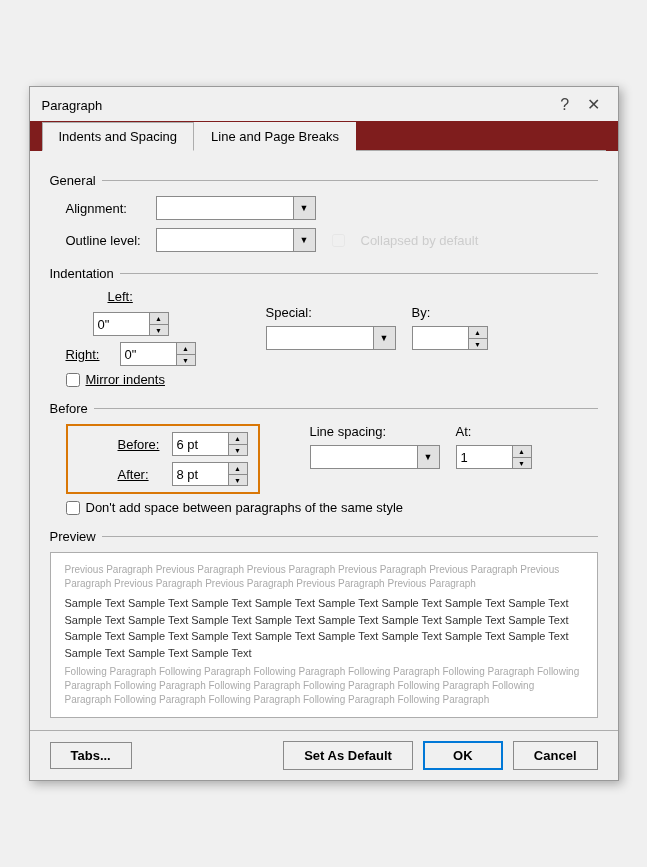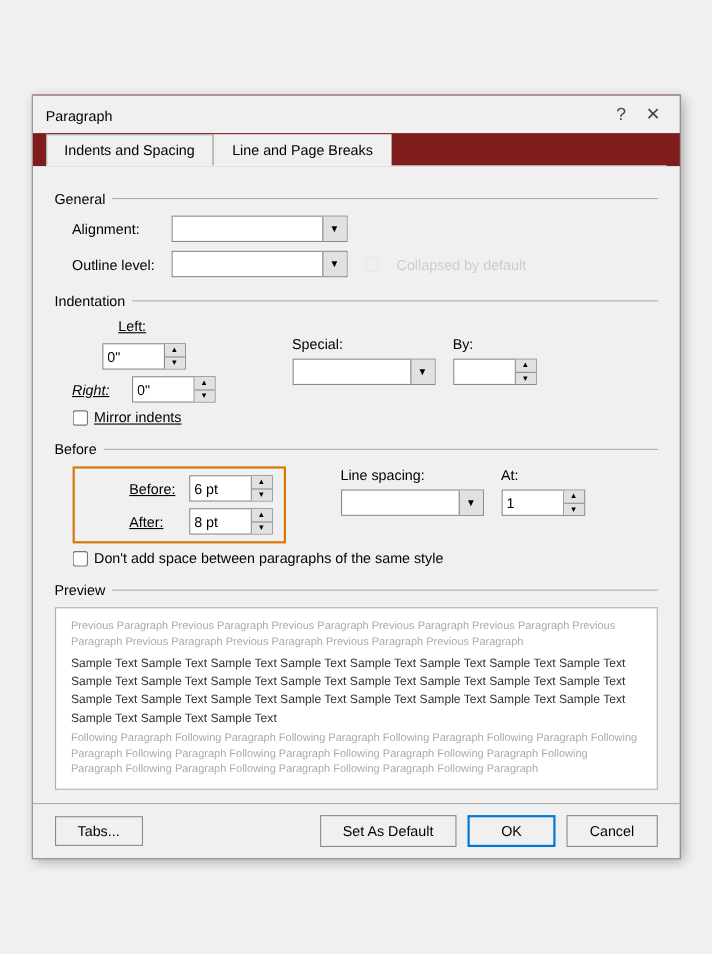--- a/index.html
+++ b/index.html
@@ -242,20 +242,21 @@
       background: #f0f0f0;
     }
     .bottom-btn {
       padding: 5px 20px;
       font-size: 13px;
       border: 1px solid #8a8a8a;
       background: #f0f0f0;
       cursor: pointer;
       min-width: 80px;
       text-align: center;
+      font-weight: bold;
     }
     .bottom-btn.primary {
       border: 2px solid #0078d7;
       background: #f0f0f0;
     }
     .bottom-right {
       display: flex;
       gap: 10px;
     }
 
@@ -336,21 +337,21 @@
             <div class="spin-input-row">
               <input class="spin-input" type="text" value="0&quot;" style="width: 55px;">
               <div class="spin-buttons">
                 <button class="spin-btn">▲</button>
                 <button class="spin-btn">▼</button>
               </div>
             </div>
           </div>
         </div>
         <div style="display:flex; align-items:center; gap:8px;">
-          <span style="width:46px; text-decoration:underline; font-size:13px;font-style:italic;">Right:</span>
+          <span style="width:46px; text-decoration:underline; font-size:13px;">Right:</span>
           <div class="spin-wrap">
             <div class="spin-input-row">
               <input class="spin-input" type="text" value="0&quot;" style="width: 55px;">
               <div class="spin-buttons">
                 <button class="spin-btn">▲</button>
                 <button class="spin-btn">▼</button>
               </div>
             </div>
           </div>
         </div>

